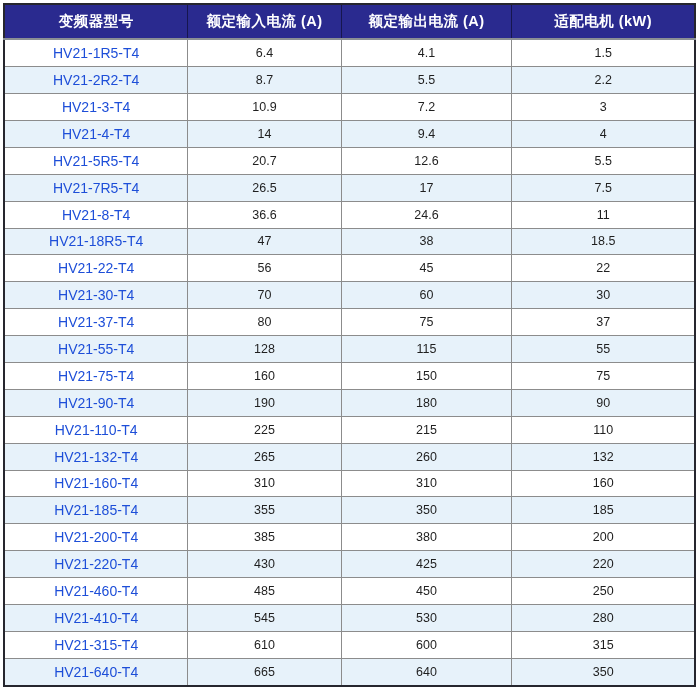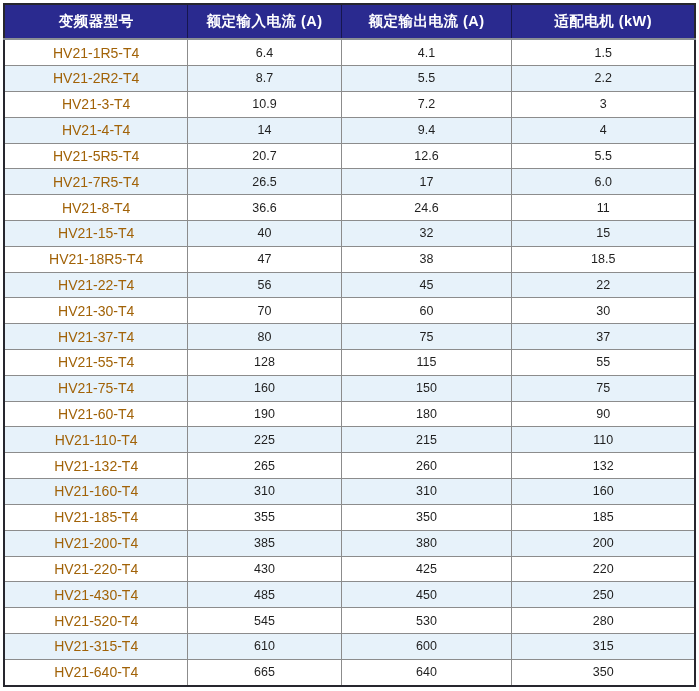--- a/index.html
+++ b/index.html
@@ -54,21 +54,21 @@
     text-align: center;
     vertical-align: middle;
     border: 1px solid #8c8c8c;
     color: #1f1f1f;
     font-size: 12.5px;
     padding: 0;
     background: #ffffff;
   }
   table.spec-table td.model-cell {
     font-size: 14px;
-    color: #a16207;
+    color: #1d4ed8;
   }
   table.spec-table tbody tr:nth-child(even) td {
     background: #e7f2fa;
   }
 </style>
 </head>
 <body>
 
 <div class="page">
   <div class="table-frame">
@@ -115,35 +115,29 @@
           <tr>
             <td class="model-cell">HV21-5R5-T4</td>
             <td class="value-cell">20.7</td>
             <td class="value-cell">12.6</td>
             <td class="value-cell">5.5</td>
           </tr>
           <tr>
             <td class="model-cell">HV21-7R5-T4</td>
             <td class="value-cell">26.5</td>
             <td class="value-cell">17</td>
-            <td class="value-cell">6.0</td>
+            <td class="value-cell">7.5</td>
           </tr>
           <tr>
             <td class="model-cell">HV21-8-T4</td>
             <td class="value-cell">36.6</td>
             <td class="value-cell">24.6</td>
             <td class="value-cell">11</td>
           </tr>
           <tr>
-            <td class="model-cell">HV21-15-T4</td>
-            <td class="value-cell">40</td>
-            <td class="value-cell">32</td>
-            <td class="value-cell">15</td>
-          </tr>
-          <tr>
             <td class="model-cell">HV21-18R5-T4</td>
             <td class="value-cell">47</td>
             <td class="value-cell">38</td>
             <td class="value-cell">18.5</td>
           </tr>
           <tr>
             <td class="model-cell">HV21-22-T4</td>
             <td class="value-cell">56</td>
             <td class="value-cell">45</td>
             <td class="value-cell">22</td>
@@ -166,21 +160,21 @@
             <td class="value-cell">115</td>
             <td class="value-cell">55</td>
           </tr>
           <tr>
             <td class="model-cell">HV21-75-T4</td>
             <td class="value-cell">160</td>
             <td class="value-cell">150</td>
             <td class="value-cell">75</td>
           </tr>
           <tr>
-            <td class="model-cell">HV21-60-T4</td>
+            <td class="model-cell">HV21-90-T4</td>
             <td class="value-cell">190</td>
             <td class="value-cell">180</td>
             <td class="value-cell">90</td>
           </tr>
           <tr>
             <td class="model-cell">HV21-110-T4</td>
             <td class="value-cell">225</td>
             <td class="value-cell">215</td>
             <td class="value-cell">110</td>
           </tr>
@@ -208,27 +202,27 @@
             <td class="value-cell">380</td>
             <td class="value-cell">200</td>
           </tr>
           <tr>
             <td class="model-cell">HV21-220-T4</td>
             <td class="value-cell">430</td>
             <td class="value-cell">425</td>
             <td class="value-cell">220</td>
           </tr>
           <tr>
-            <td class="model-cell">HV21-430-T4</td>
+            <td class="model-cell">HV21-460-T4</td>
             <td class="value-cell">485</td>
             <td class="value-cell">450</td>
             <td class="value-cell">250</td>
           </tr>
           <tr>
-            <td class="model-cell">HV21-520-T4</td>
+            <td class="model-cell">HV21-410-T4</td>
             <td class="value-cell">545</td>
             <td class="value-cell">530</td>
             <td class="value-cell">280</td>
           </tr>
           <tr>
             <td class="model-cell">HV21-315-T4</td>
             <td class="value-cell">610</td>
             <td class="value-cell">600</td>
             <td class="value-cell">315</td>
           </tr>

